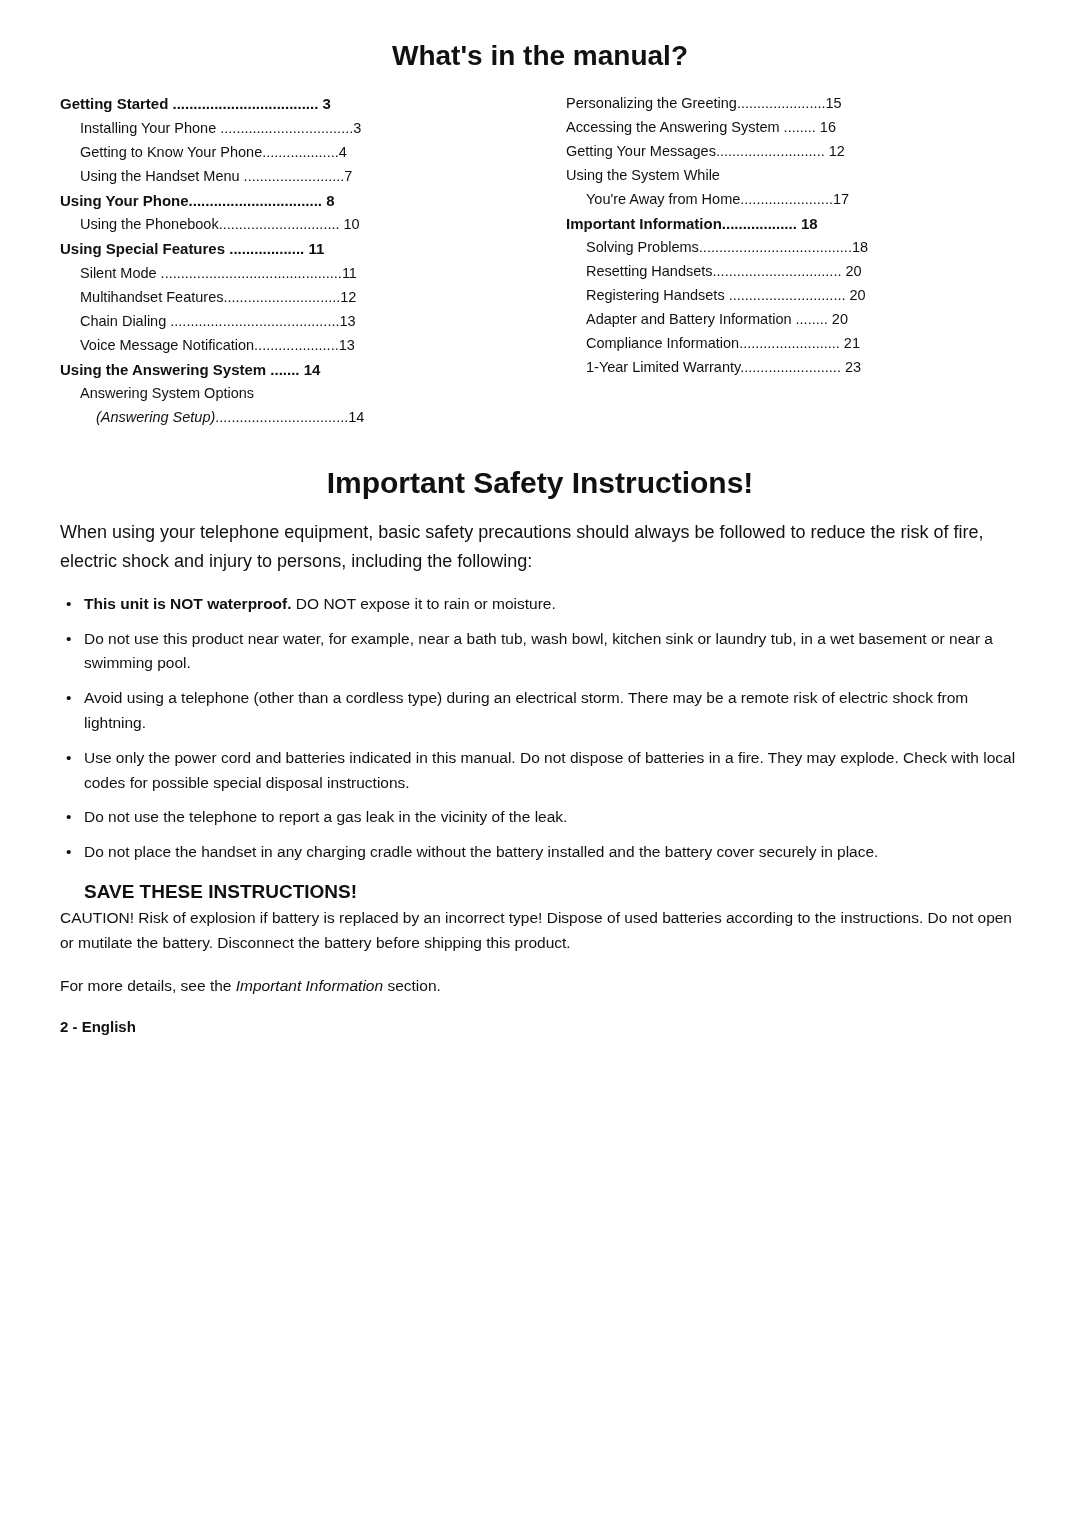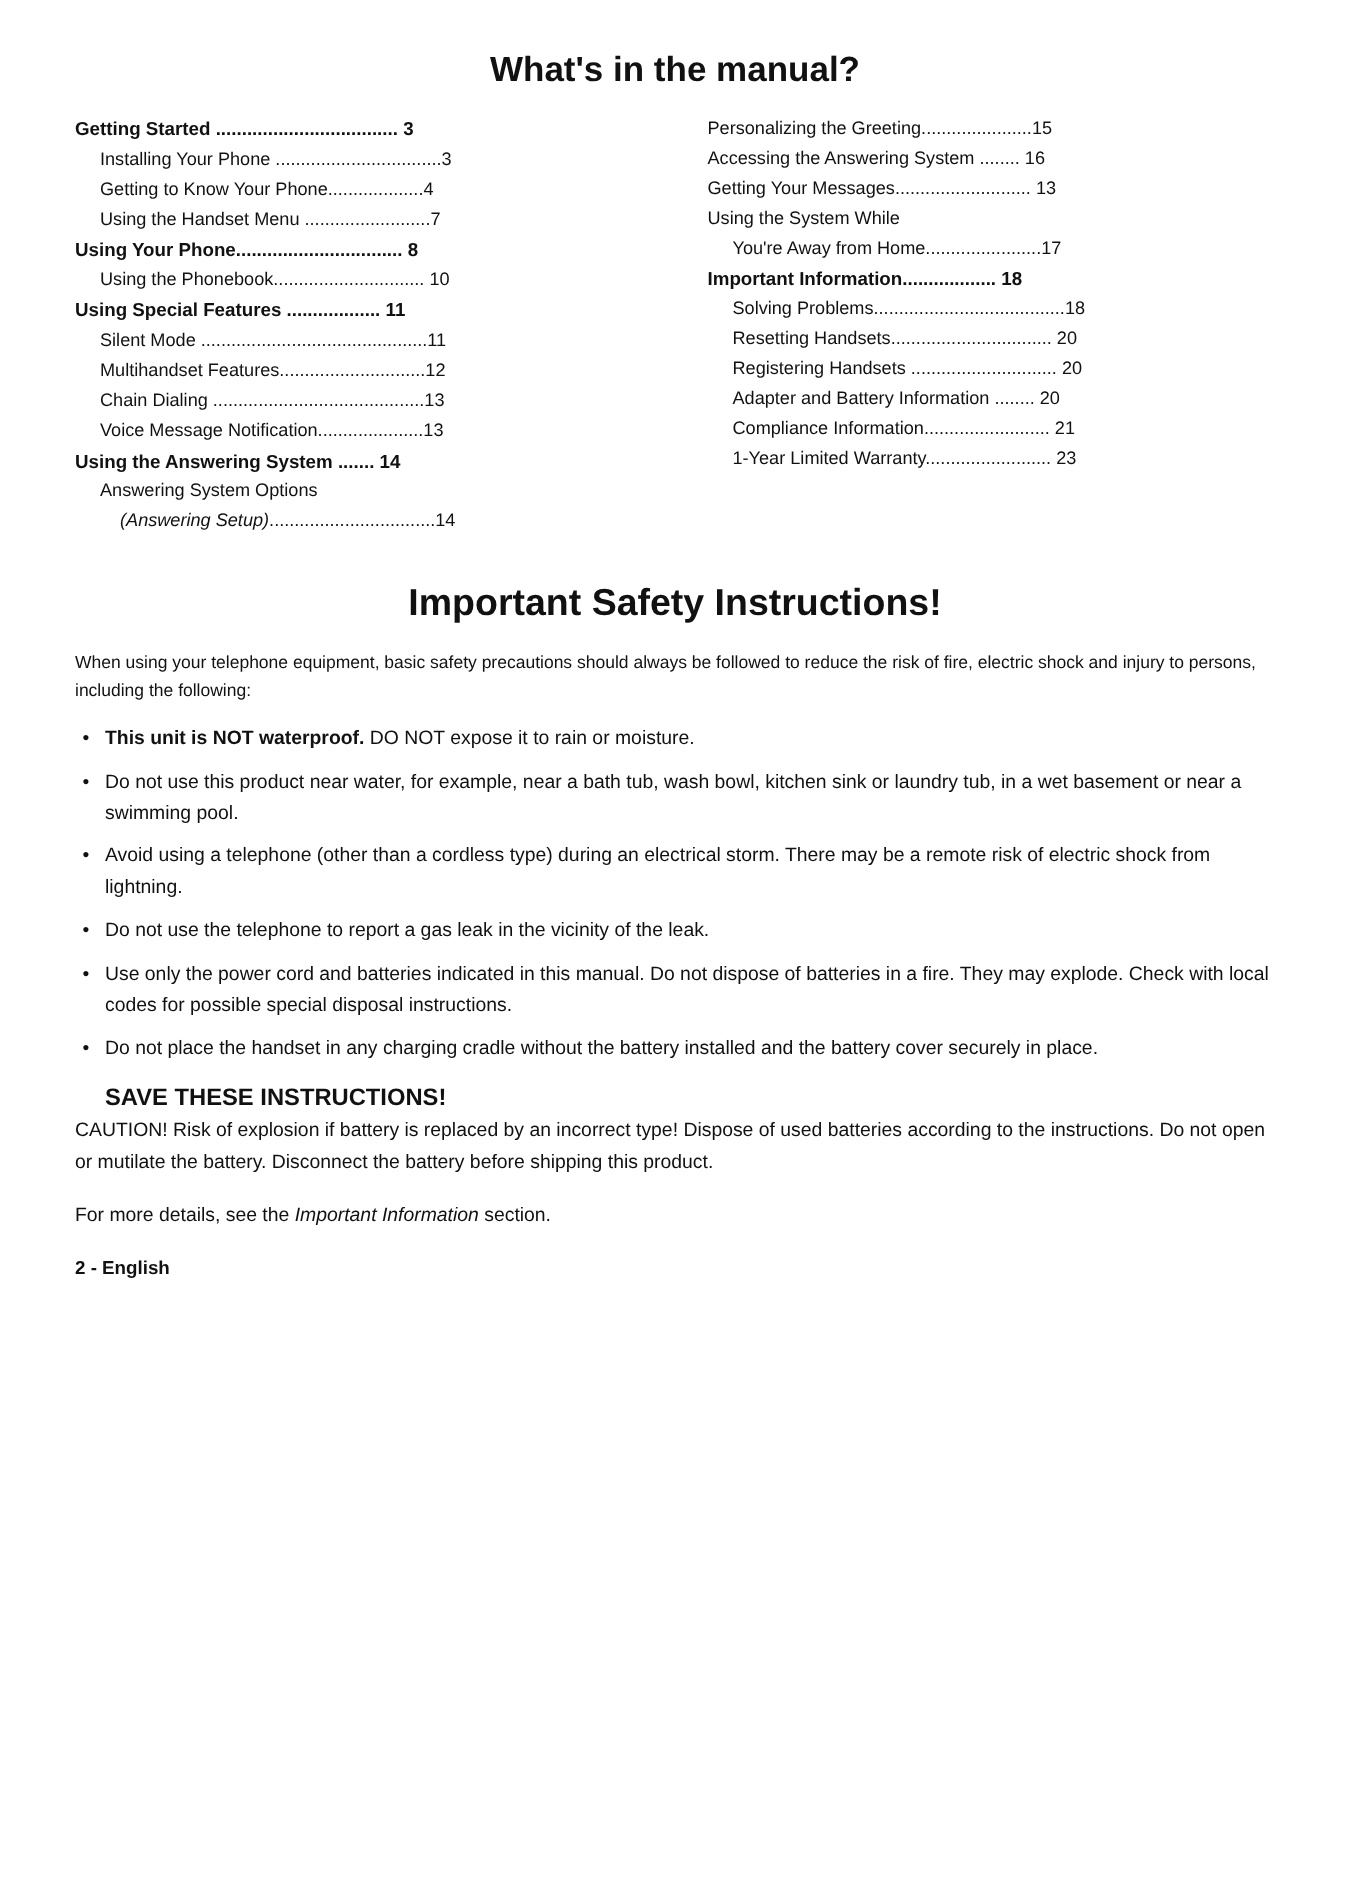--- a/index.html
+++ b/index.html
@@ -64,21 +64,21 @@
     .safety-title {
       font-family: Arial, Helvetica, sans-serif;
       font-size: 30px;
       font-weight: bold;
       text-align: center;
       margin-bottom: 18px;
     }
 
     .safety-intro {
       font-family: Arial, Helvetica, sans-serif;
-      font-size: 14px;
+      font-size: 18px;
       line-height: 1.6;
       margin-bottom: 16px;
     }
 
     .safety-list {
       list-style: none;
       padding-left: 0;
       margin-bottom: 16px;
     }
 
@@ -156,21 +156,21 @@
       <div class="toc-entry indent">Chain Dialing ..........................................13</div>
       <div class="toc-entry indent">Voice Message Notification.....................13</div>
       <div class="toc-entry bold-entry">Using the Answering System  ....... 14</div>
       <div class="toc-entry indent">Answering System Options</div>
       <div class="toc-entry indent2"><em>(Answering Setup)</em>.................................14</div>
     </div>
 
     <div class="toc-col">
       <div class="toc-entry">Personalizing the Greeting......................15</div>
       <div class="toc-entry">Accessing the Answering System ........ 16</div>
-      <div class="toc-entry">Getting Your Messages........................... 13</div>
+      <div class="toc-entry">Getting Your Messages........................... 12</div>
       <div class="toc-entry">Using the System While</div>
       <div class="toc-entry indent">You're Away from Home.......................17</div>
       <div class="toc-entry bold-entry">Important Information.................. 18</div>
       <div class="toc-entry indent">Solving Problems......................................18</div>
       <div class="toc-entry indent">Resetting Handsets................................ 20</div>
       <div class="toc-entry indent">Registering Handsets ............................. 20</div>
       <div class="toc-entry indent">Adapter and Battery Information ........ 20</div>
       <div class="toc-entry indent">Compliance Information......................... 21</div>
       <div class="toc-entry indent">1-Year Limited Warranty......................... 23</div>
     </div>
@@ -185,24 +185,24 @@
       <strong>This unit is NOT waterproof.</strong>
       <span> DO NOT expose it to rain or moisture.</span>
     </li>
     <li>
       <span>Do not use this product near water, for example, near a bath tub, wash bowl, kitchen sink or laundry tub, in a wet basement or near a swimming pool.</span>
     </li>
     <li>
       <span>Avoid using a telephone (other than a cordless type) during an electrical storm. There may be a remote risk of electric shock from lightning.</span>
     </li>
     <li>
+      <span>Use only the power cord and batteries indicated in this manual. Do not dispose of batteries in a fire. They may explode. Check with local codes for possible special disposal instructions.</span>
+    </li>
+    <li>
       <span>Do not use the telephone to report a gas leak in the vicinity of the leak.</span>
-    </li>
-    <li>
-      <span>Use only the power cord and batteries indicated in this manual. Do not dispose of batteries in a fire. They may explode. Check with local codes for possible special disposal instructions.</span>
     </li>
     <li>
       <span>Do not place the handset in any charging cradle without the battery installed and the battery cover securely in place.</span>
     </li>
   </ul>
 
   <p class="save-instructions">SAVE THESE INSTRUCTIONS!</p>
 
   <p class="caution-block">CAUTION! Risk of explosion if battery is replaced by an incorrect type! Dispose of used batteries according to the instructions. Do not open or mutilate the battery. Disconnect the battery before shipping this product.</p>
 

